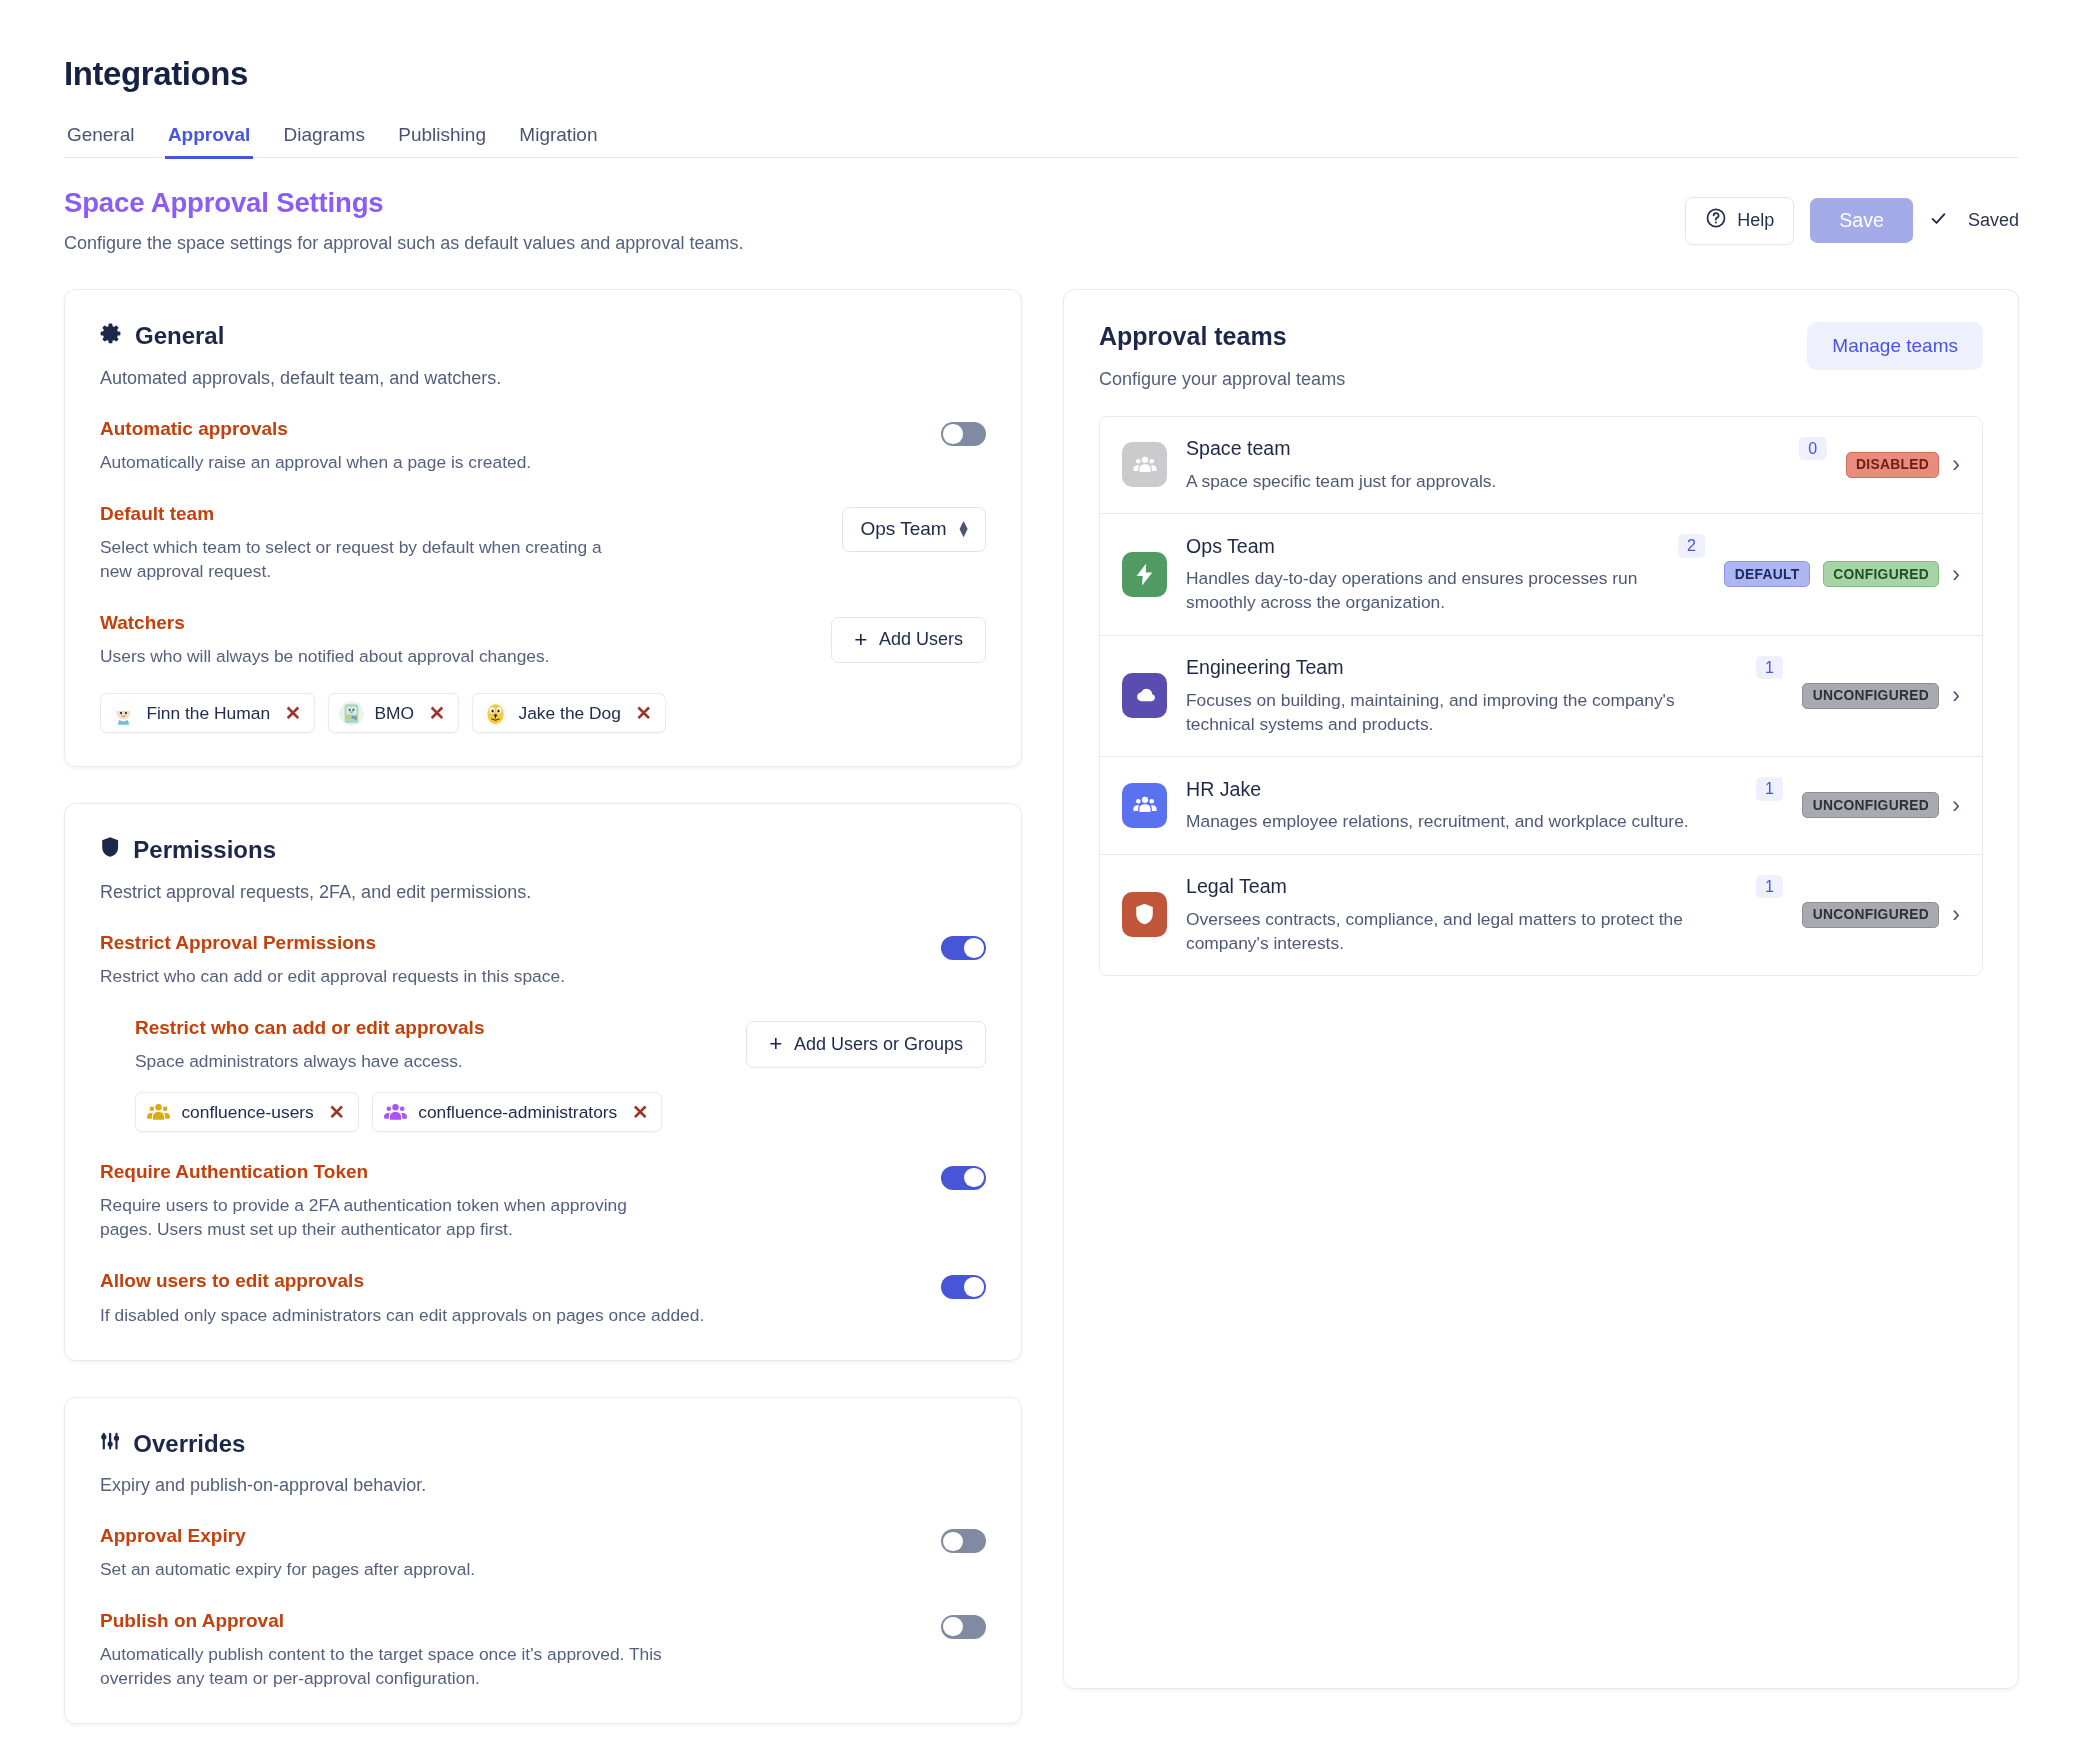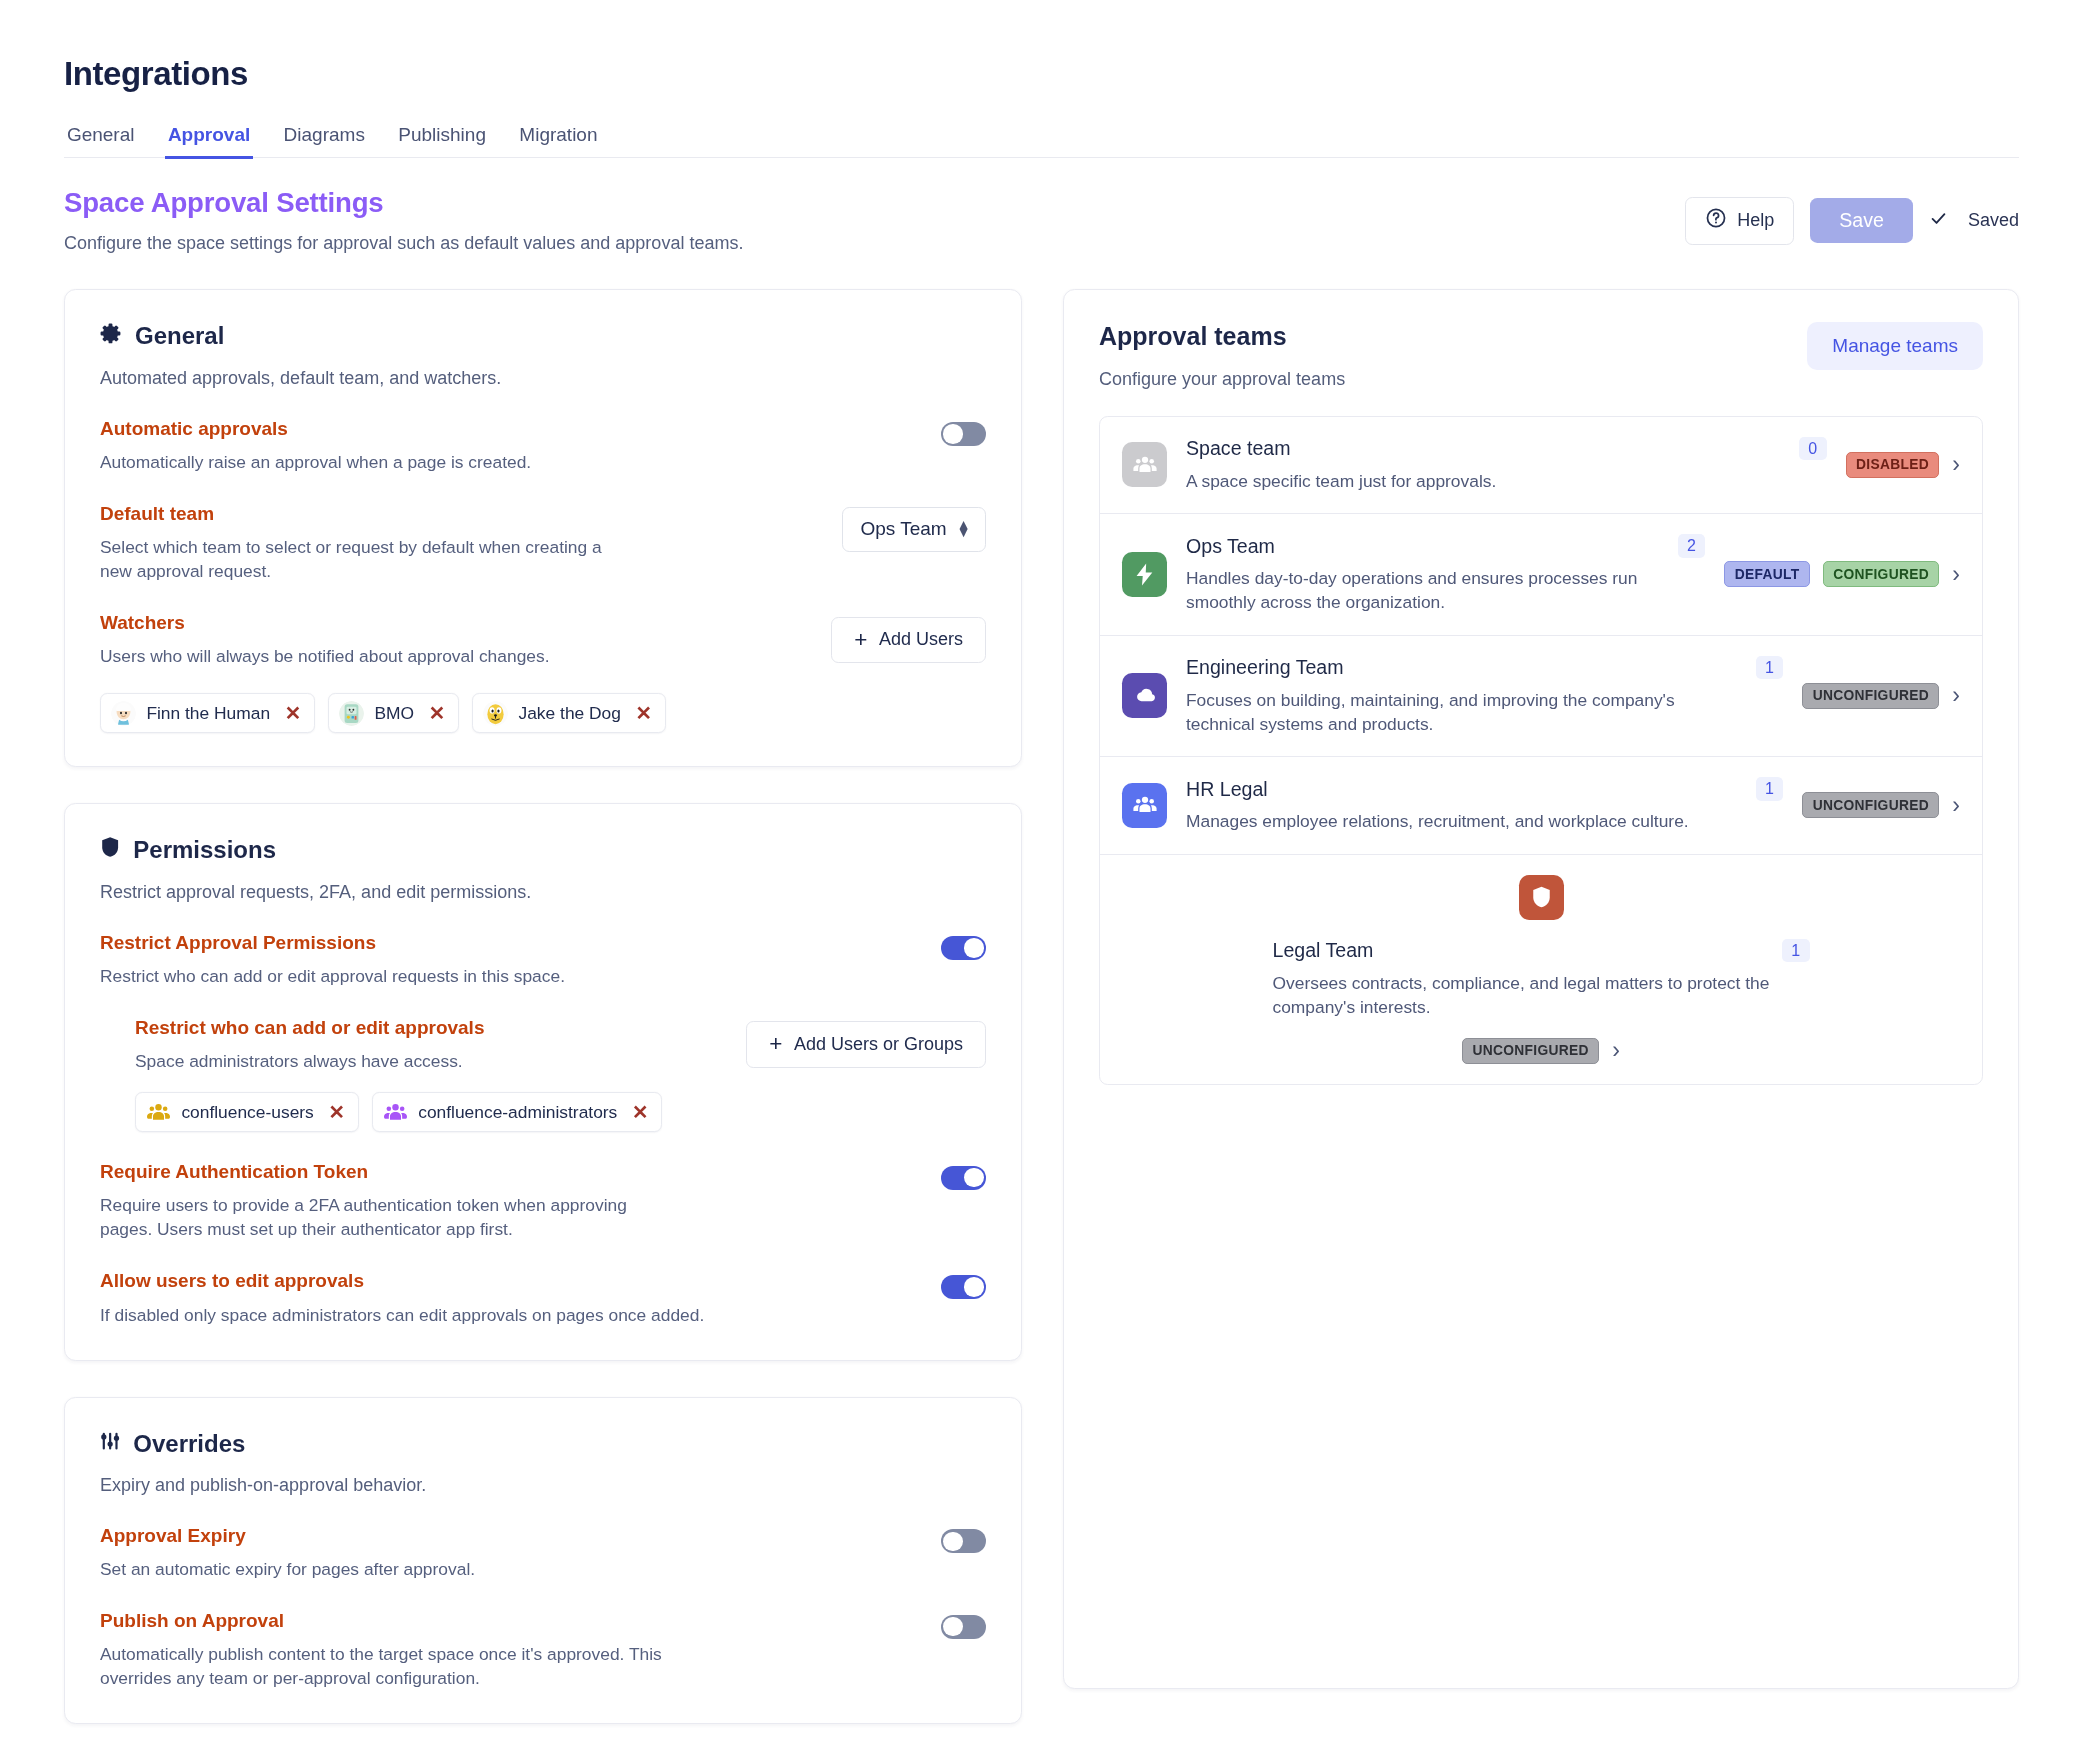--- a/index.html
+++ b/index.html
@@ -117,21 +117,21 @@
   .manage-btn {
     background: #eef0fe; color: #4554e3; border: none; border-radius: 10px;
     padding: 13px 25px; font-size: 19px; cursor: pointer;
   }
 
   .team-list { margin-top: 26px; border: 1.1px solid #e9eaf1; border-radius: 8.7px; overflow: hidden; }
   .team-row {
     display: flex; align-items: center; gap: 19px;
     padding: 20.3px 22px; border-bottom: 1.1px solid #e9eaf1; cursor: pointer;
   }
-  .team-row:last-child { border-bottom: none; flex-direction: column; }
+  .team-row:last-child { border-bottom: none; }
   .team-icon { width: 45px; height: 45px; border-radius: 10.2px; flex: none; display: flex; align-items: center; justify-content: center; }
   .team-main { flex: 1; min-width: 0; }
   .team-name-line { display: flex; align-items: center; gap: 10.2px; justify-content: space-between; }
   .team-name { font-size: 19.6px; color: #1f2947; }
   .count {
     background: #eef1fd; color: #4554e3; font-size: 16px;
     border-radius: 5.1px; padding: 3.6px 9.4px; line-height: 1;
   }
   .team-desc { font-size: 17.4px; color: #4f5878; margin-top: 8.7px; line-height: 1.38; max-width: 537px; }
   .team-right { display: flex; align-items: center; gap: 13px; flex: none; }
@@ -490,21 +490,21 @@
                 <circle cx="12" cy="7.2" r="2.9"></circle>
                   <circle cx="5.8" cy="8.5" r="2.1"></circle>
                   <circle cx="18.2" cy="8.5" r="2.1"></circle>
                 <path d="M12 11.3c-3.1 0-5.1 1.7-5.1 4V18.4h10.2v-3.1c0-2.3-2-4-5.1-4z"></path>
                 <path d="M4.4 12.2c-1.9.4-3.1 1.6-3.1 3.1v2.2h4.4v-2.2c0-1.1.3-2.2.9-3.1z"></path>
                 <path d="M19.6 12.2c1.9.4 3.1 1.6 3.1 3.1v2.2h-4.4v-2.2c0-1.1-.3-2.2-.9-3.1z"></path>
               </svg>
             </div>
             <div class="team-main">
               <div class="team-name-line">
-                <span class="team-name">HR Legal</span>
+                <span class="team-name">HR Jake</span>
                 <span class="count">1</span>
               </div>
               <div class="team-desc">Manages employee relations, recruitment, and workplace culture.</div>
             </div>
             <div class="team-right">
               <span class="badge unconfigured">UNCONFIGURED</span>
               <span class="chev">›</span>
             </div>
           </div>
 

